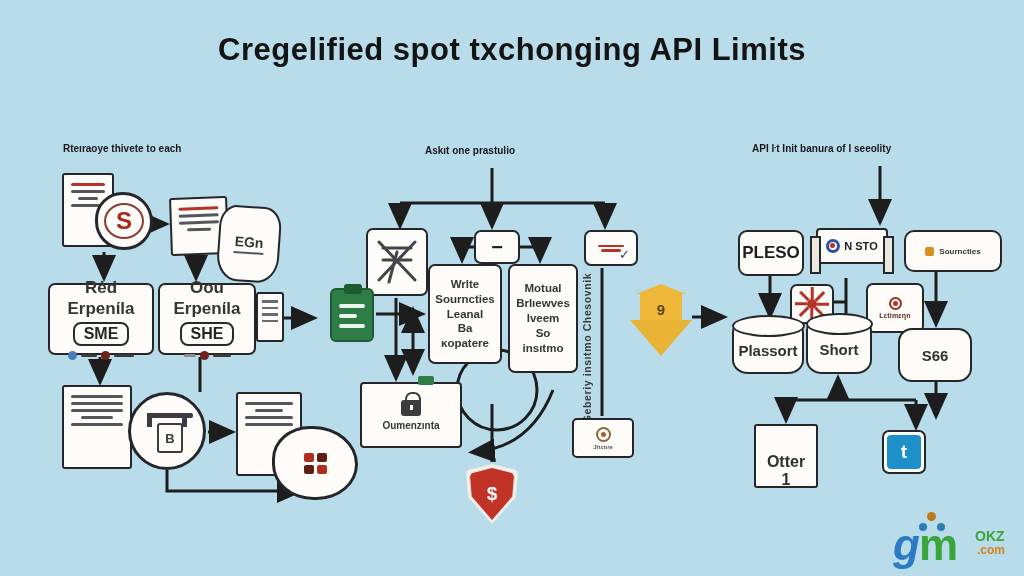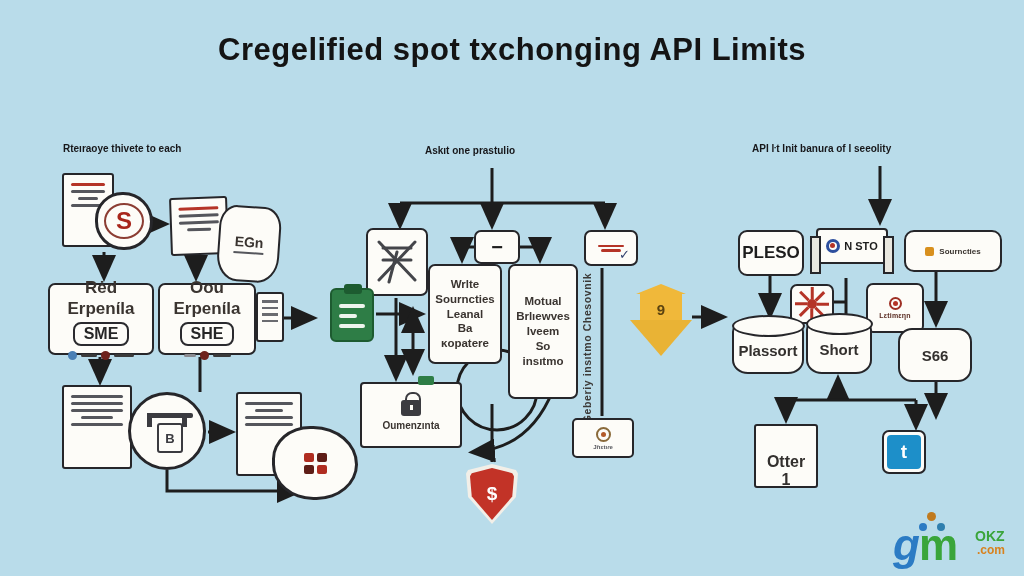--- a/index.html
+++ b/index.html
@@ -351,21 +351,21 @@
 </div>
 
 <div class="node multiline" style="left:428px; top:264px; width:74px; height:100px;">
   <span>Wrlte</span>
   <span>Sourncties</span>
   <span>Leanal</span>
   <span>Ba</span>
   <span>ĸopatere</span>
 </div>
 
-<div class="node multiline" style="left:508px; top:264px; width:70px; height:135px;">
+<div class="node multiline" style="left:508px; top:264px; width:70px; height:109px;">
   <span>Motual</span>
   <span>Brlıewves</span>
   <span>Iveem</span>
   <span>So</span>
   <span>insıtmo</span>
 </div>
 
 <div id="vertical-label" class="abs">Geberiy insıtmo Chesovnik</div>
 
 <div id="yellow-shield" class="abs">

